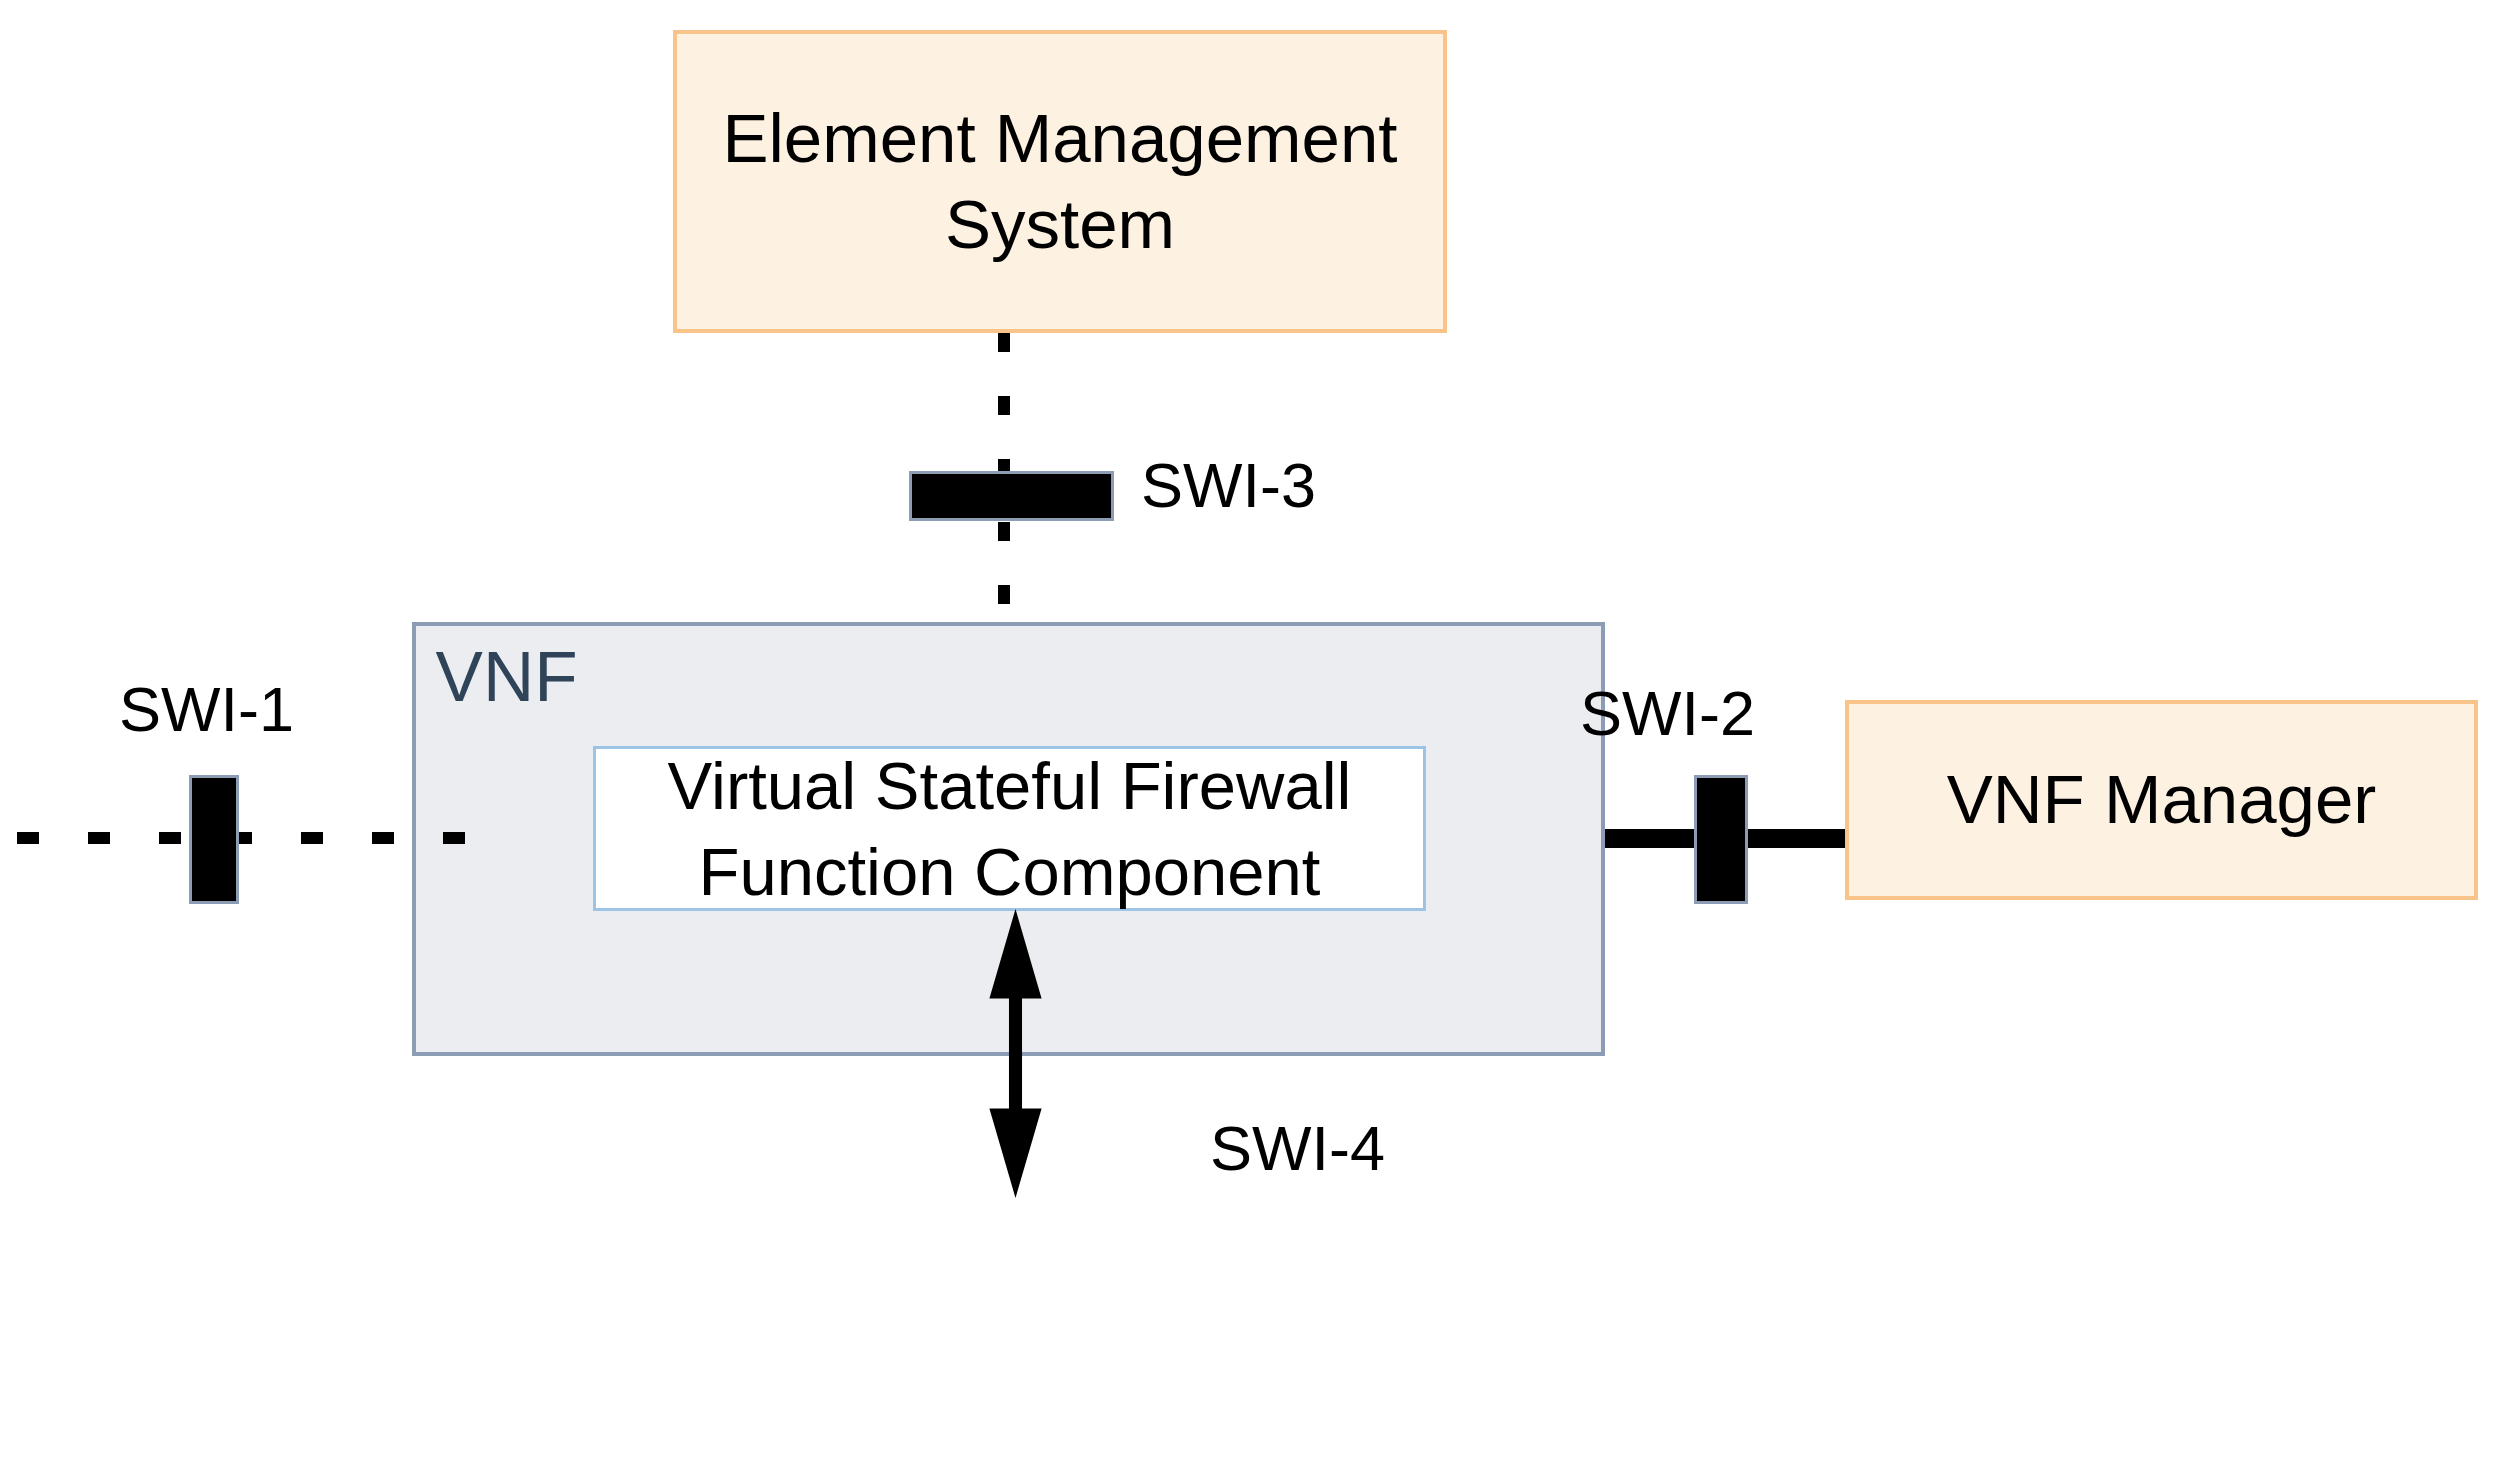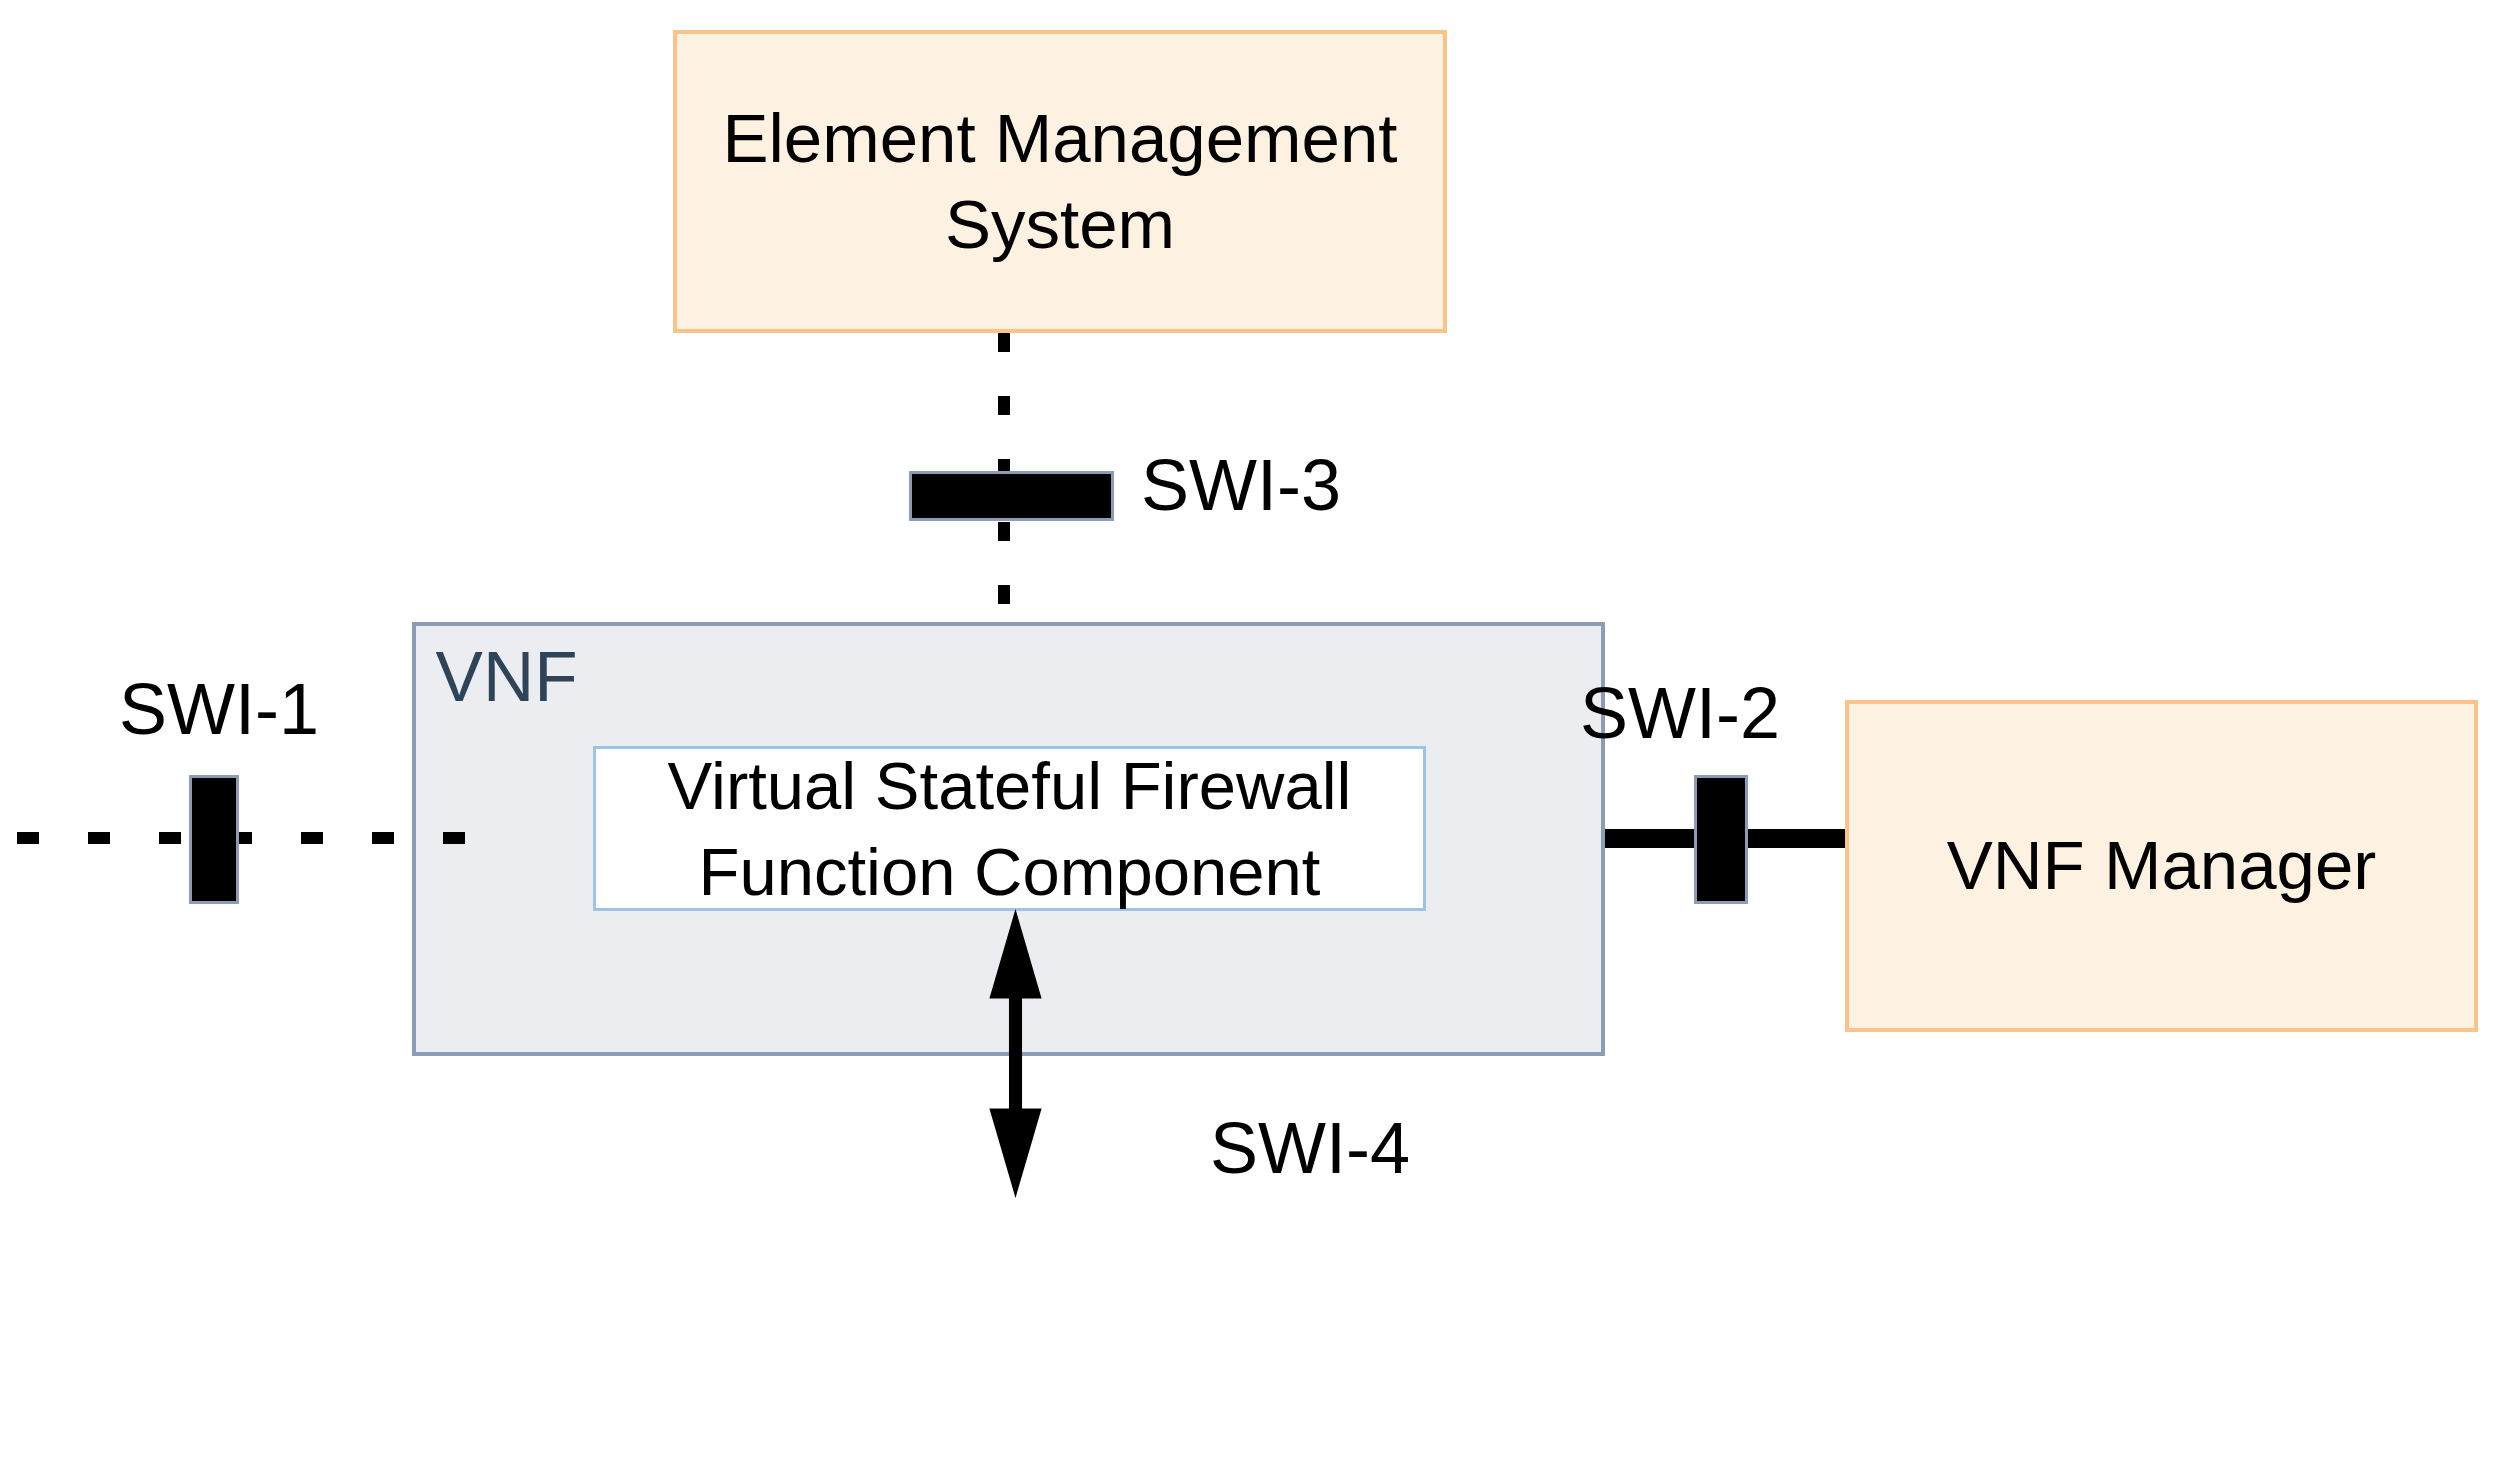--- a/index.html
+++ b/index.html
@@ -44,26 +44,26 @@
     position:absolute;left:19.6px;top:13px;
     font-size:71px;line-height:75px;
     color:var(--vnf-label-color);
   }
   .vsfc{
     left:593px;top:746px;width:833px;height:165px;
     background:#FFFFFF;
     border:3.7px solid var(--inner-box-border);
   }
   .vsfc .box-label{font-size:67px;}
-  .vnfm{left:1845px;top:700px;width:633px;height:332px;}
+  .vnfm{left:1845px;top:700px;width:633px;height:200px;}
   .nfvi{left:503px;top:1194px;width:1034px;height:259px;}
 
   .if-label{
     position:absolute;
-    font-size:72px;line-height:73px;
+    font-size:63px;line-height:73px;
     color:var(--text-color);
     white-space:nowrap;
   }
   .swi1-label{left:119px;top:673px;}
   .swi2-label{left:1580px;top:677px;}
   .swi3-label{left:1141px;top:449px;}
   .swi4-label{left:1210px;top:1112px;}
 
   .marker{
     position:absolute;

